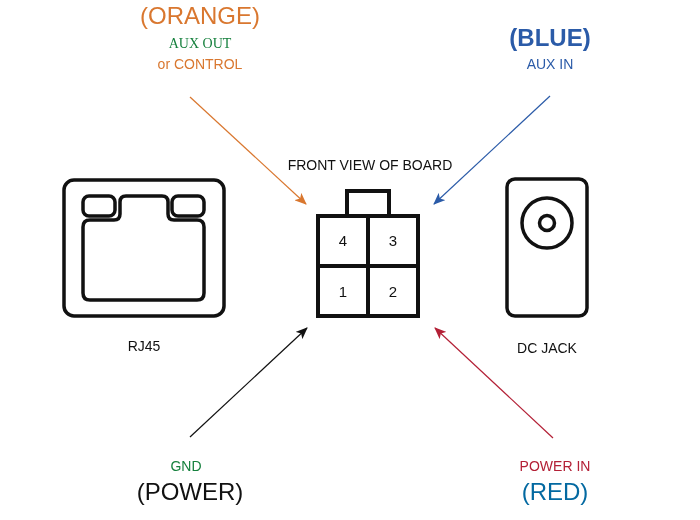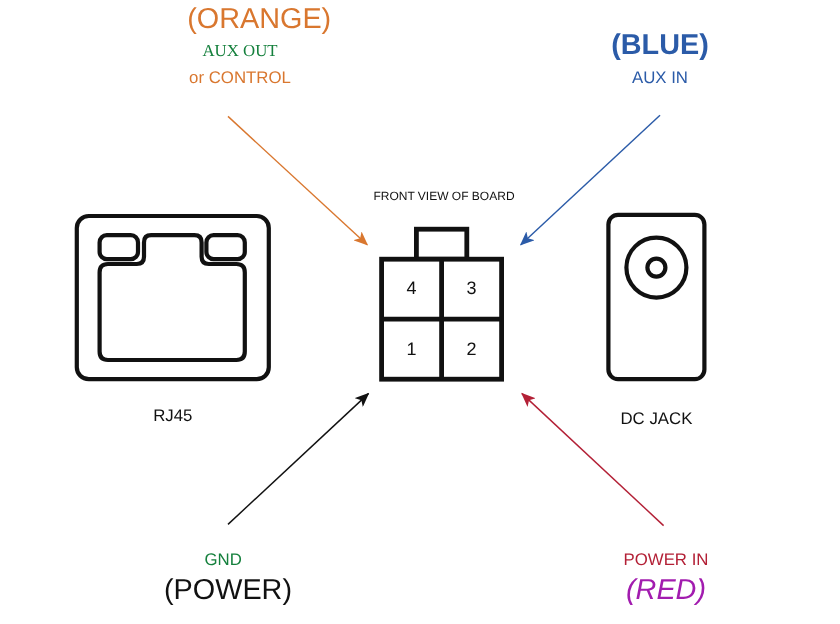--- a/index.html
+++ b/index.html
@@ -49,34 +49,34 @@
     <path d="M90,220 L114,220 Q120,220 120,214 L120,202 Q120,196 126,196 L162,196 Q168,196 168,202 L168,214 Q168,220 174,220 L197,220 Q204,220 204,227 L204,293 Q204,300 197,300 L90,300 Q83,300 83,293 L83,227 Q83,220 90,220 Z"></path>
   </g>
 
   <g fill="none" stroke="#111" stroke-width="3.5">
     <rect x="507" y="179" width="80" height="137" rx="8"></rect>
     <circle cx="547" cy="223" r="25"></circle>
     <circle cx="547" cy="223" r="7.5"></circle>
   </g>
 </svg>
 
-<div class="lbl small" style="left:280px; top:155px; width:180px; color:#111; font-size:10px;">FRONT VIEW OF BOARD</div>
+<div class="lbl small" style="left:280px; top:155px; width:180px; color:#111; font-size:14px;">FRONT VIEW OF BOARD</div>
 
 <div class="lbl pin" style="left:318px; top:232px; width:50px; color:#111;">4</div>
 <div class="lbl pin" style="left:368px; top:232px; width:50px; color:#111;">3</div>
 <div class="lbl pin" style="left:318px; top:283px; width:50px; color:#111;">1</div>
 <div class="lbl pin" style="left:368px; top:283px; width:50px; color:#111;">2</div>
 
 <div class="lbl small" style="left:94px; top:336px; width:100px; color:#111;">RJ45</div>
 <div class="lbl small" style="left:497px; top:338px; width:100px; color:#111;">DC JACK</div>
 
-<div class="lbl big" style="left:126px; top:2px; width:180px; color:#d9772f;text-align:center;">(ORANGE)</div>
+<div class="lbl big" style="left:110px; top:2px; width:180px; color:#d9772f;text-align:center;">(ORANGE)</div>
 <div class="lbl small" style="left:110px; top:34px; width:180px; color:#15803d;font-family:Liberation Serif, serif;">AUX OUT</div>
 <div class="lbl small" style="left:110px; top:54px; width:180px; color:#d9772f;">or CONTROL</div>
 
 <div class="lbl big" style="left:490px; top:24px; width:120px; color:#2b5ba8;font-weight:bold;">(BLUE)</div>
 <div class="lbl small" style="left:490px; top:54px; width:120px; color:#2b5ba8;">AUX IN</div>
 
 <div class="lbl small" style="left:126px; top:456px; width:120px; color:#15803d;">GND</div>
 <div class="lbl big" style="left:120px; top:478px; width:140px; color:#111;">(POWER)</div>
 
 <div class="lbl small" style="left:490px; top:456px; width:130px; color:#b32036;">POWER IN</div>
-<div class="lbl big" style="left:490px; top:478px; width:130px; color:#a21caf;font-style:italic;">(RED)</div>
+<div class="lbl big" style="left:490px; top:478px; width:130px; color:#0369a1;">(RED)</div>
 
 </body></html>

